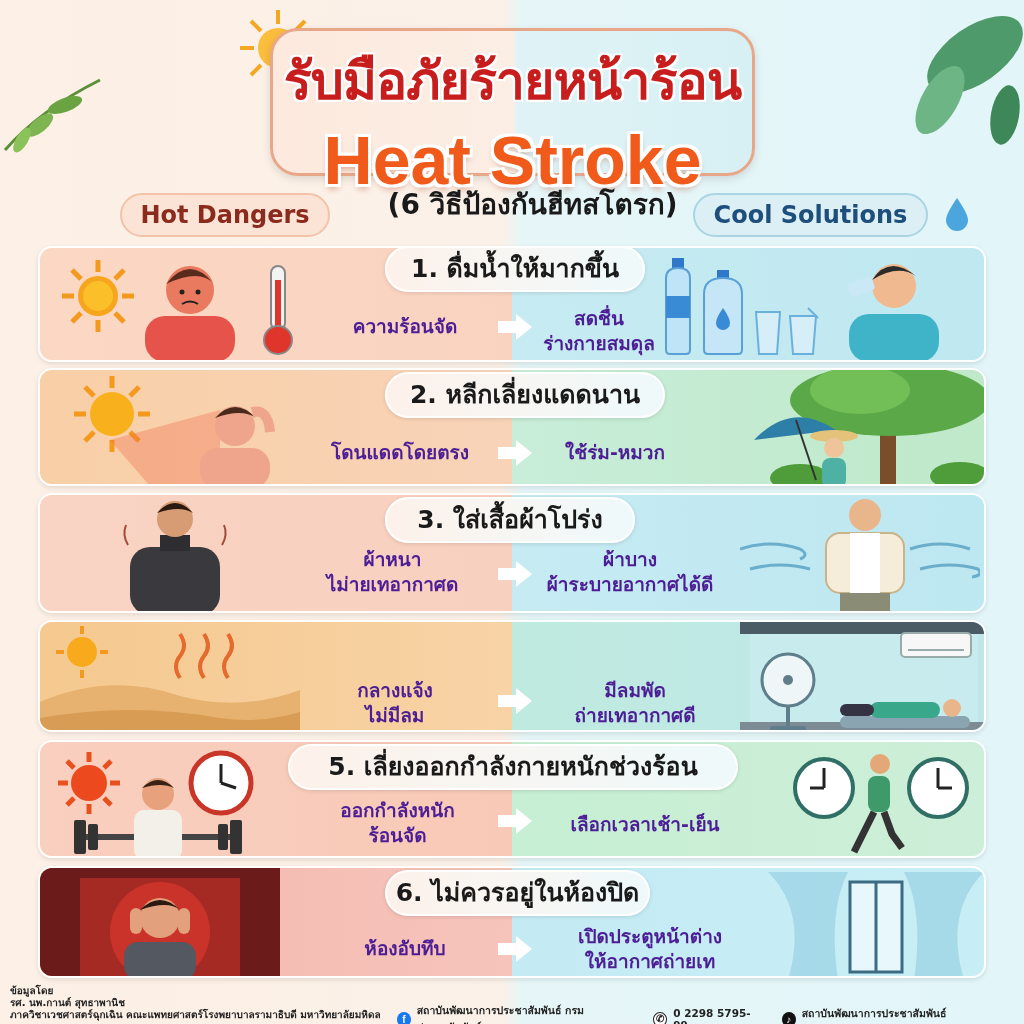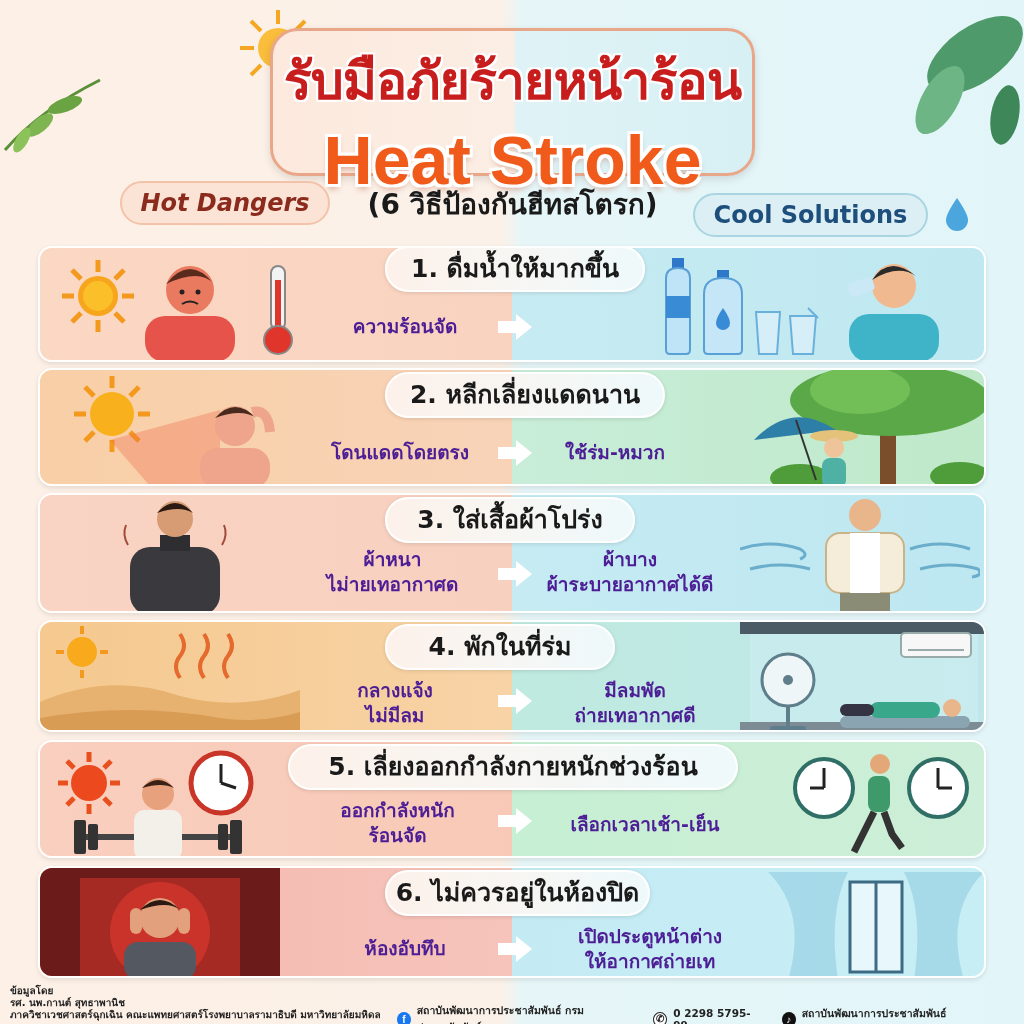--- a/index.html
+++ b/index.html
@@ -24,27 +24,27 @@
     font-size: 52px; font-weight: bold; color: #c81d1d; margin-top: 8px;
     text-shadow: 2px 2px 0 #fff, -2px -2px 0 #fff, 2px -2px 0 #fff, -2px 2px 0 #fff;
     letter-spacing: -1px;
   }
   .title-en {
     font-family: "Liberation Sans", sans-serif;
     font-size: 68px; font-weight: bold; color: #f05a1a; line-height: 76px;
     text-shadow: 3px 3px 0 #fff, -3px -3px 0 #fff, 3px -3px 0 #fff, -3px 3px 0 #fff, 0 5px 6px rgba(160,40,0,0.35);
   }
   .subtitle {
-    position: absolute; left: 340px; top: 182px; width: 345px; text-align: center;
+    position: absolute; left: 360px; top: 182px; width: 345px; text-align: center;
     font-size: 28px; font-weight: bold; color: #1a1a1a;
   }
   .pill-hot {
-    position: absolute; left: 120px; top: 181px; width: 210px; height: 44px;
+    position: absolute; left: 120px; top: 193px; width: 210px; height: 44px;
     border-radius: 22px; background: #fbe4d6; border: 2px solid #f2c3a9;
-    color: #8b2b1d; font-weight: bold; font-size: 24px; text-align: center; line-height: 40px; font-style: italic;
+    color: #8b2b1d; font-weight: bold; font-size: 24px; text-align: center; line-height: 40px;
   }
   .pill-cool {
     position: absolute; left: 693px; top: 193px; width: 235px; height: 44px;
     border-radius: 22px; background: #dbeff5; border: 2px solid #a9d4e2;
     color: #1d4e7c; font-weight: bold; font-size: 24px; text-align: center; line-height: 40px;
   }
   
   .row {
     position: absolute; left: 38px; width: 948px;
     border-radius: 14px; border: 2px solid rgba(255,255,255,0.9);
@@ -136,20 +136,22 @@
   </svg>
   <svg class="illus" style="left:218px;top:14px" width="40" height="96" viewBox="0 0 40 96">
     <rect x="13" y="4" width="14" height="64" rx="7" fill="#f3f3f3" stroke="#888" stroke-width="2"></rect>
     <rect x="17" y="18" width="6" height="54" fill="#e0352b"></rect>
     <circle cx="20" cy="78" r="14" fill="#e0352b" stroke="#888" stroke-width="2"></circle>
   </svg>
   <div class="lbl" style="left:290px;top:66px;width:150px;white-space:pre-line">ความร้อนจัด</div>
   <svg class="arrow" style="left:458px;top:66px" viewBox="0 0 34 26">
       <path d="M0 7 H18 V0 L34 13 L18 26 V19 H0Z" fill="#fff"></path>
     </svg>
+  <div class="lbl" style="left:494px;top:58px;width:130px;white-space:pre-line">สดชื่น
+ร่างกายสมดุล</div>
   <svg class="illus" style="left:620px;top:8px" width="36" height="100" viewBox="0 0 36 100">
       <rect x="12" y="2" width="12" height="10" fill="#2e77c9"></rect>
       <path d="M6 22 Q6 12 18 12 Q30 12 30 22 V94 Q30 98 26 98 H10 Q6 98 6 94Z" fill="#bfe3f7" stroke="#5aa0d8" stroke-width="2"></path>
       <rect x="6" y="40" width="24" height="22" fill="#3a8bd6"></rect>
     </svg>
   <svg class="illus" style="left:658px;top:20px" width="50" height="88" viewBox="0 0 50 88">
       <rect x="19" y="2" width="12" height="8" fill="#2e77c9"></rect>
       <path d="M6 26 Q6 10 25 10 Q44 10 44 26 V82 Q44 86 40 86 H10 Q6 86 6 82Z" fill="#c5e6f7" stroke="#5aa0d8" stroke-width="2"></path>
       <path d="M25 40 Q32 50 32 55 A7 7 0 0 1 18 55 Q18 50 25 40Z" fill="#3a8bd6"></path>
     </svg>
@@ -297,21 +299,20 @@
       <circle cx="32" cy="28" r="5" fill="#5f7e8c"></circle>
       <line x1="32" y1="54" x2="32" y2="74" stroke="#5f7e8c" stroke-width="4"></line>
       <rect x="14" y="74" width="36" height="6" rx="3" fill="#5f7e8c"></rect>
     </svg>
   <svg class="illus" style="left:800px;top:72px" width="130" height="36" viewBox="0 0 130 36">
       <rect x="0" y="22" width="130" height="12" rx="6" fill="#8aa4b2"></rect>
       <rect x="30" y="8" width="70" height="16" rx="8" fill="#39a88a"></rect>
       <circle cx="112" cy="14" r="9" fill="#e9b58a"></circle>
       <rect x="0" y="10" width="34" height="12" rx="6" fill="#334"></rect>
     </svg>
-  <div class="row-title" style="left:345px;top:2px;width:230px">4. พักในที่ร่ม</div>
 </div>
 
 <div class="row" style="top:740px;height:118px">
   <div class="half-l" style="background:linear-gradient(90deg,#f9cfbf,#f8c9b6)"></div>
   <div class="half-r" style="background:linear-gradient(90deg,#c6efd3,#cdeed8)"></div>
   <svg class="illus" style="left:16px;top:8px" width="66" height="66" viewBox="0 0 66 66">
       <g stroke="#e8501e" stroke-width="5">
         <line x1="33" y1="2" x2="33" y2="12"></line>
         <line x1="33" y1="54" x2="33" y2="64"></line>
         <line x1="2" y1="33" x2="12" y2="33"></line>

